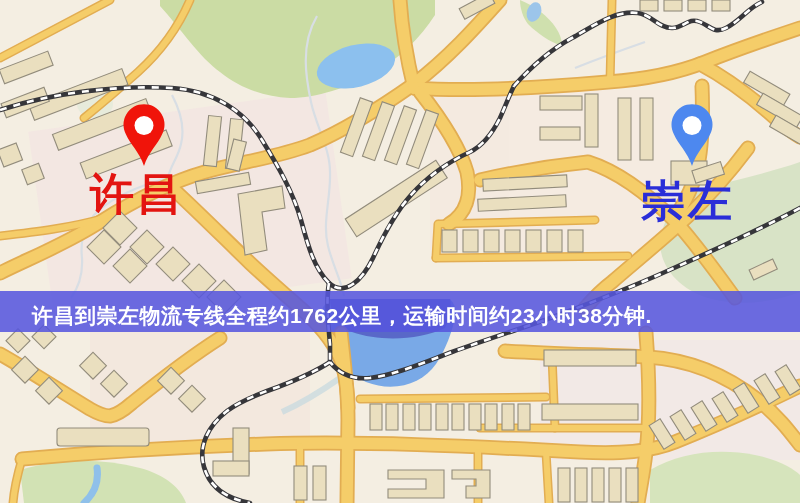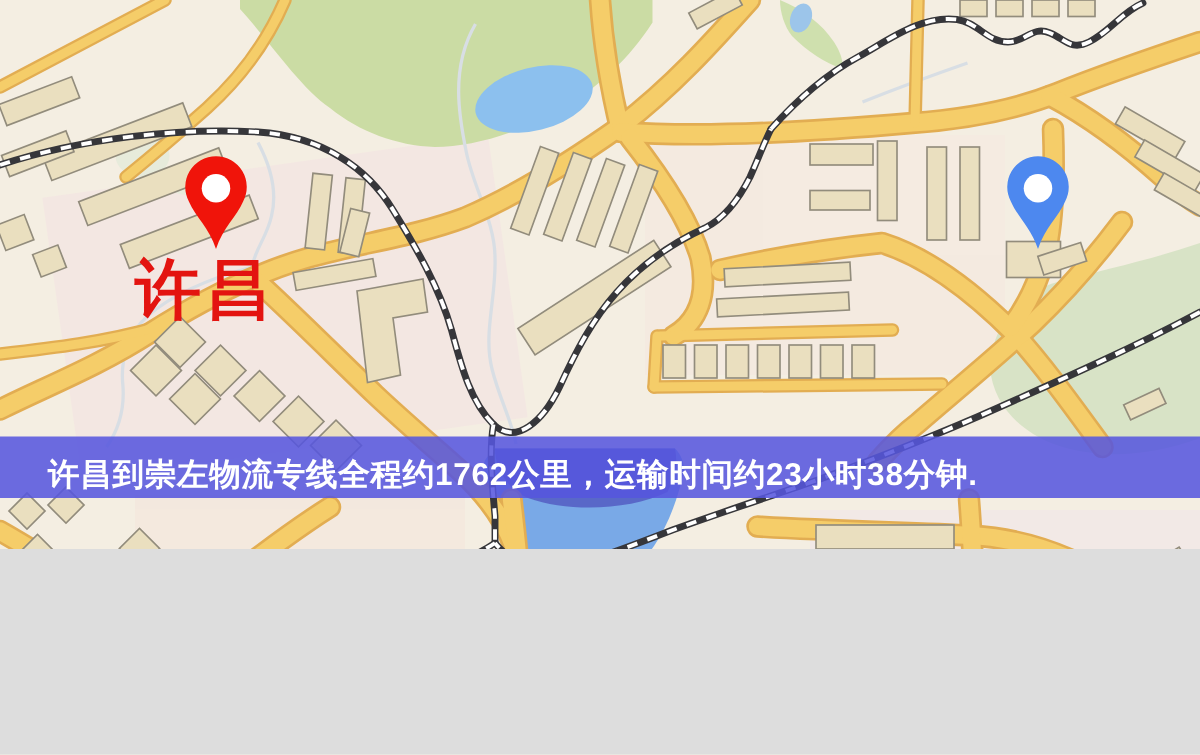--- a/index.html
+++ b/index.html
@@ -1,16 +1,16 @@
 <!DOCTYPE html>
 <html><head>
 <meta charset="utf-8">
 <style>
   html,body{margin:0;padding:0;background:#ddd;}
-  .stage{position:relative;width:800px;height:366px;overflow:hidden;
+  .stage{position:relative;width:800px;height:503px;overflow:hidden;
          font-family:"Liberation Sans",sans-serif;background:#f4eee2;}
   .map-svg{position:absolute;left:0;top:0;}
   
   .rcase use{fill:none;stroke:#e2ad52;stroke-linecap:round;stroke-linejoin:round;}
   .rfill use{fill:none;stroke:#f5cd69;stroke-linecap:round;stroke-linejoin:round;}
   .rcase use.m{stroke-width:15px;} .rcase use.n{stroke-width:9px;}
   .rfill use.m{stroke-width:11.5px;} .rfill use.n{stroke-width:6px;}
   
   .bld rect,.bld path{fill:#eadfbf;stroke:#928c7c;stroke-width:1.1;}
   
@@ -287,18 +287,19 @@
     </svg>
   </div>
   <div class="city-label origin">许昌</div>
 
   <div class="pin" style="left:669px;top:102px;">
     <svg width="46" height="66" viewBox="0 0 46 66">
       <path d="M23 64 C18.5 50 9 42 5 32.5 A20.5 20.5 0 1 1 41 32.5 C37 42 27.5 50 23 64 Z" fill="#4d88ef"></path>
       <circle cx="23" cy="23.5" r="9.5" fill="#ffffff"></circle>
     </svg>
   </div>
+  <div class="city-label dest">崇左</div>
 
   <div class="banner">
     <span>许昌到崇左物流专线全程约1762公里，运输时间约23小时38分钟.</span>
   </div>
 
 </div>
 
 </body></html>

